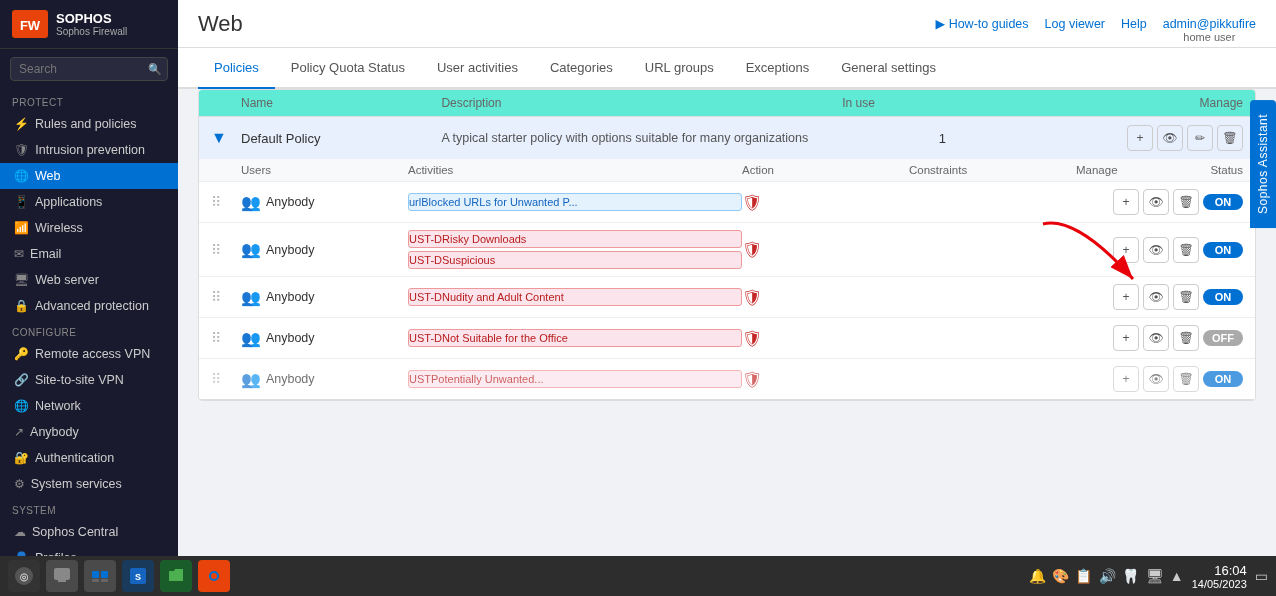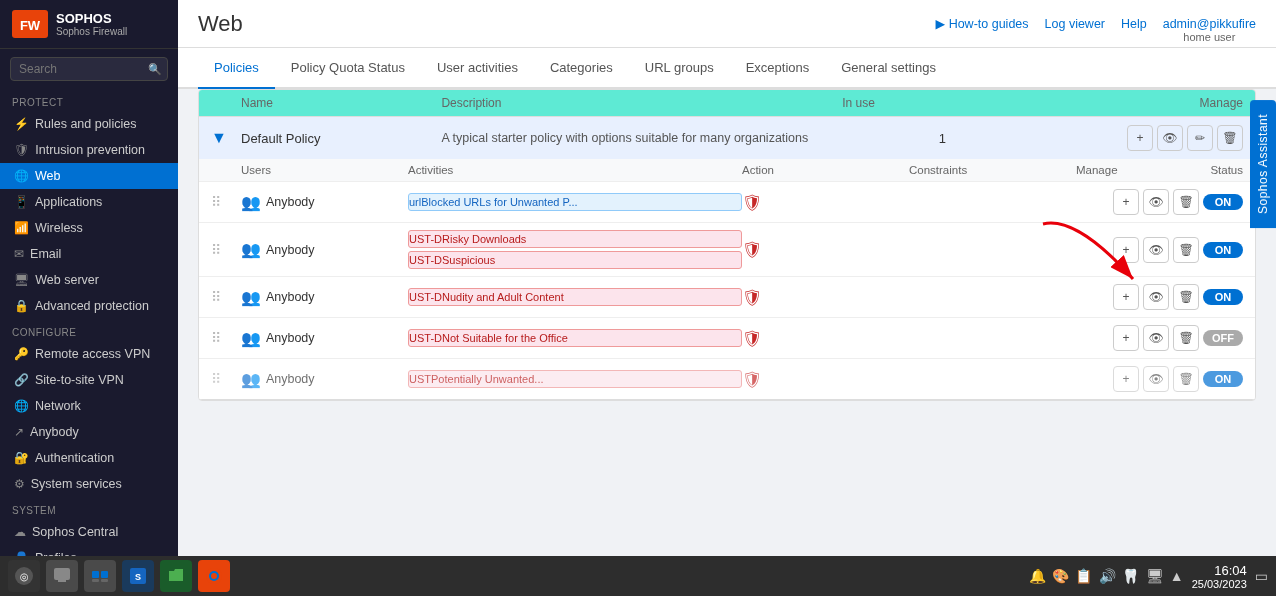--- a/index.html
+++ b/index.html
@@ -686,17 +686,17 @@
       <span>🔔</span>
       <span>🎨</span>
       <span>📋</span>
       <span>🔊</span>
       <span>🦷</span>
       <span>🖥</span>
       <span>▲</span>
     </div>
     <div class="taskbar-time">
       <div class="time">16:04</div>
-      <div class="date">25/03/2023</div>
+      <div class="date">14/05/2023</div>
     </div>
     <span style="color:#ccc;font-size:14px;">▭</span>
   </div>
 </div>
 
 </body></html>

